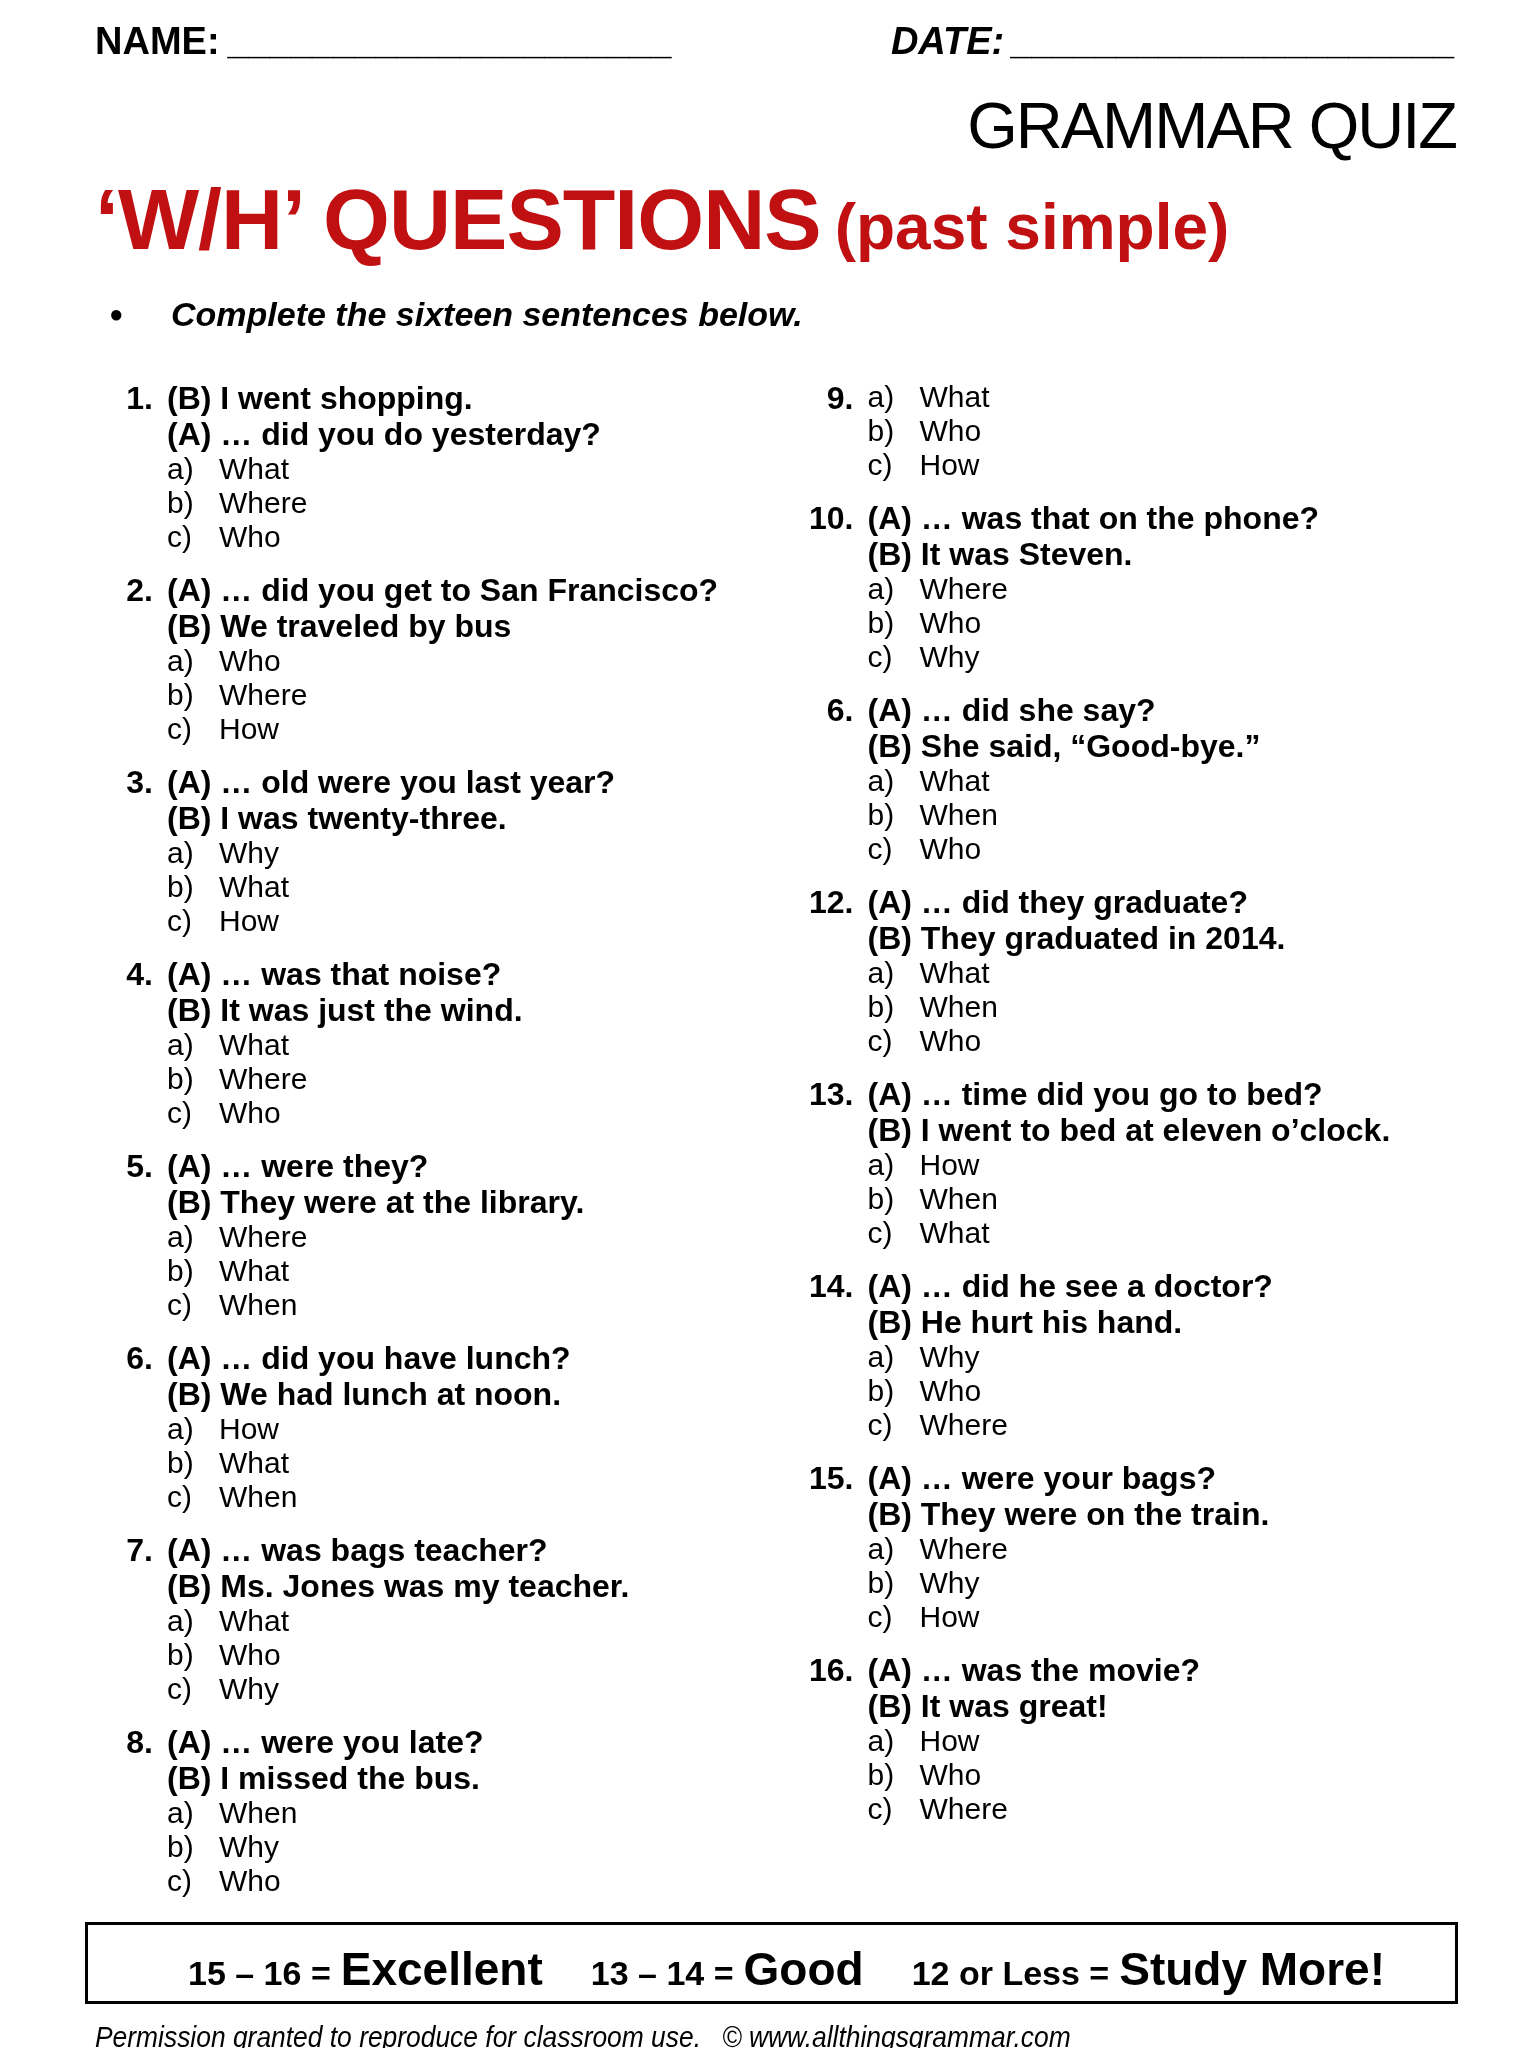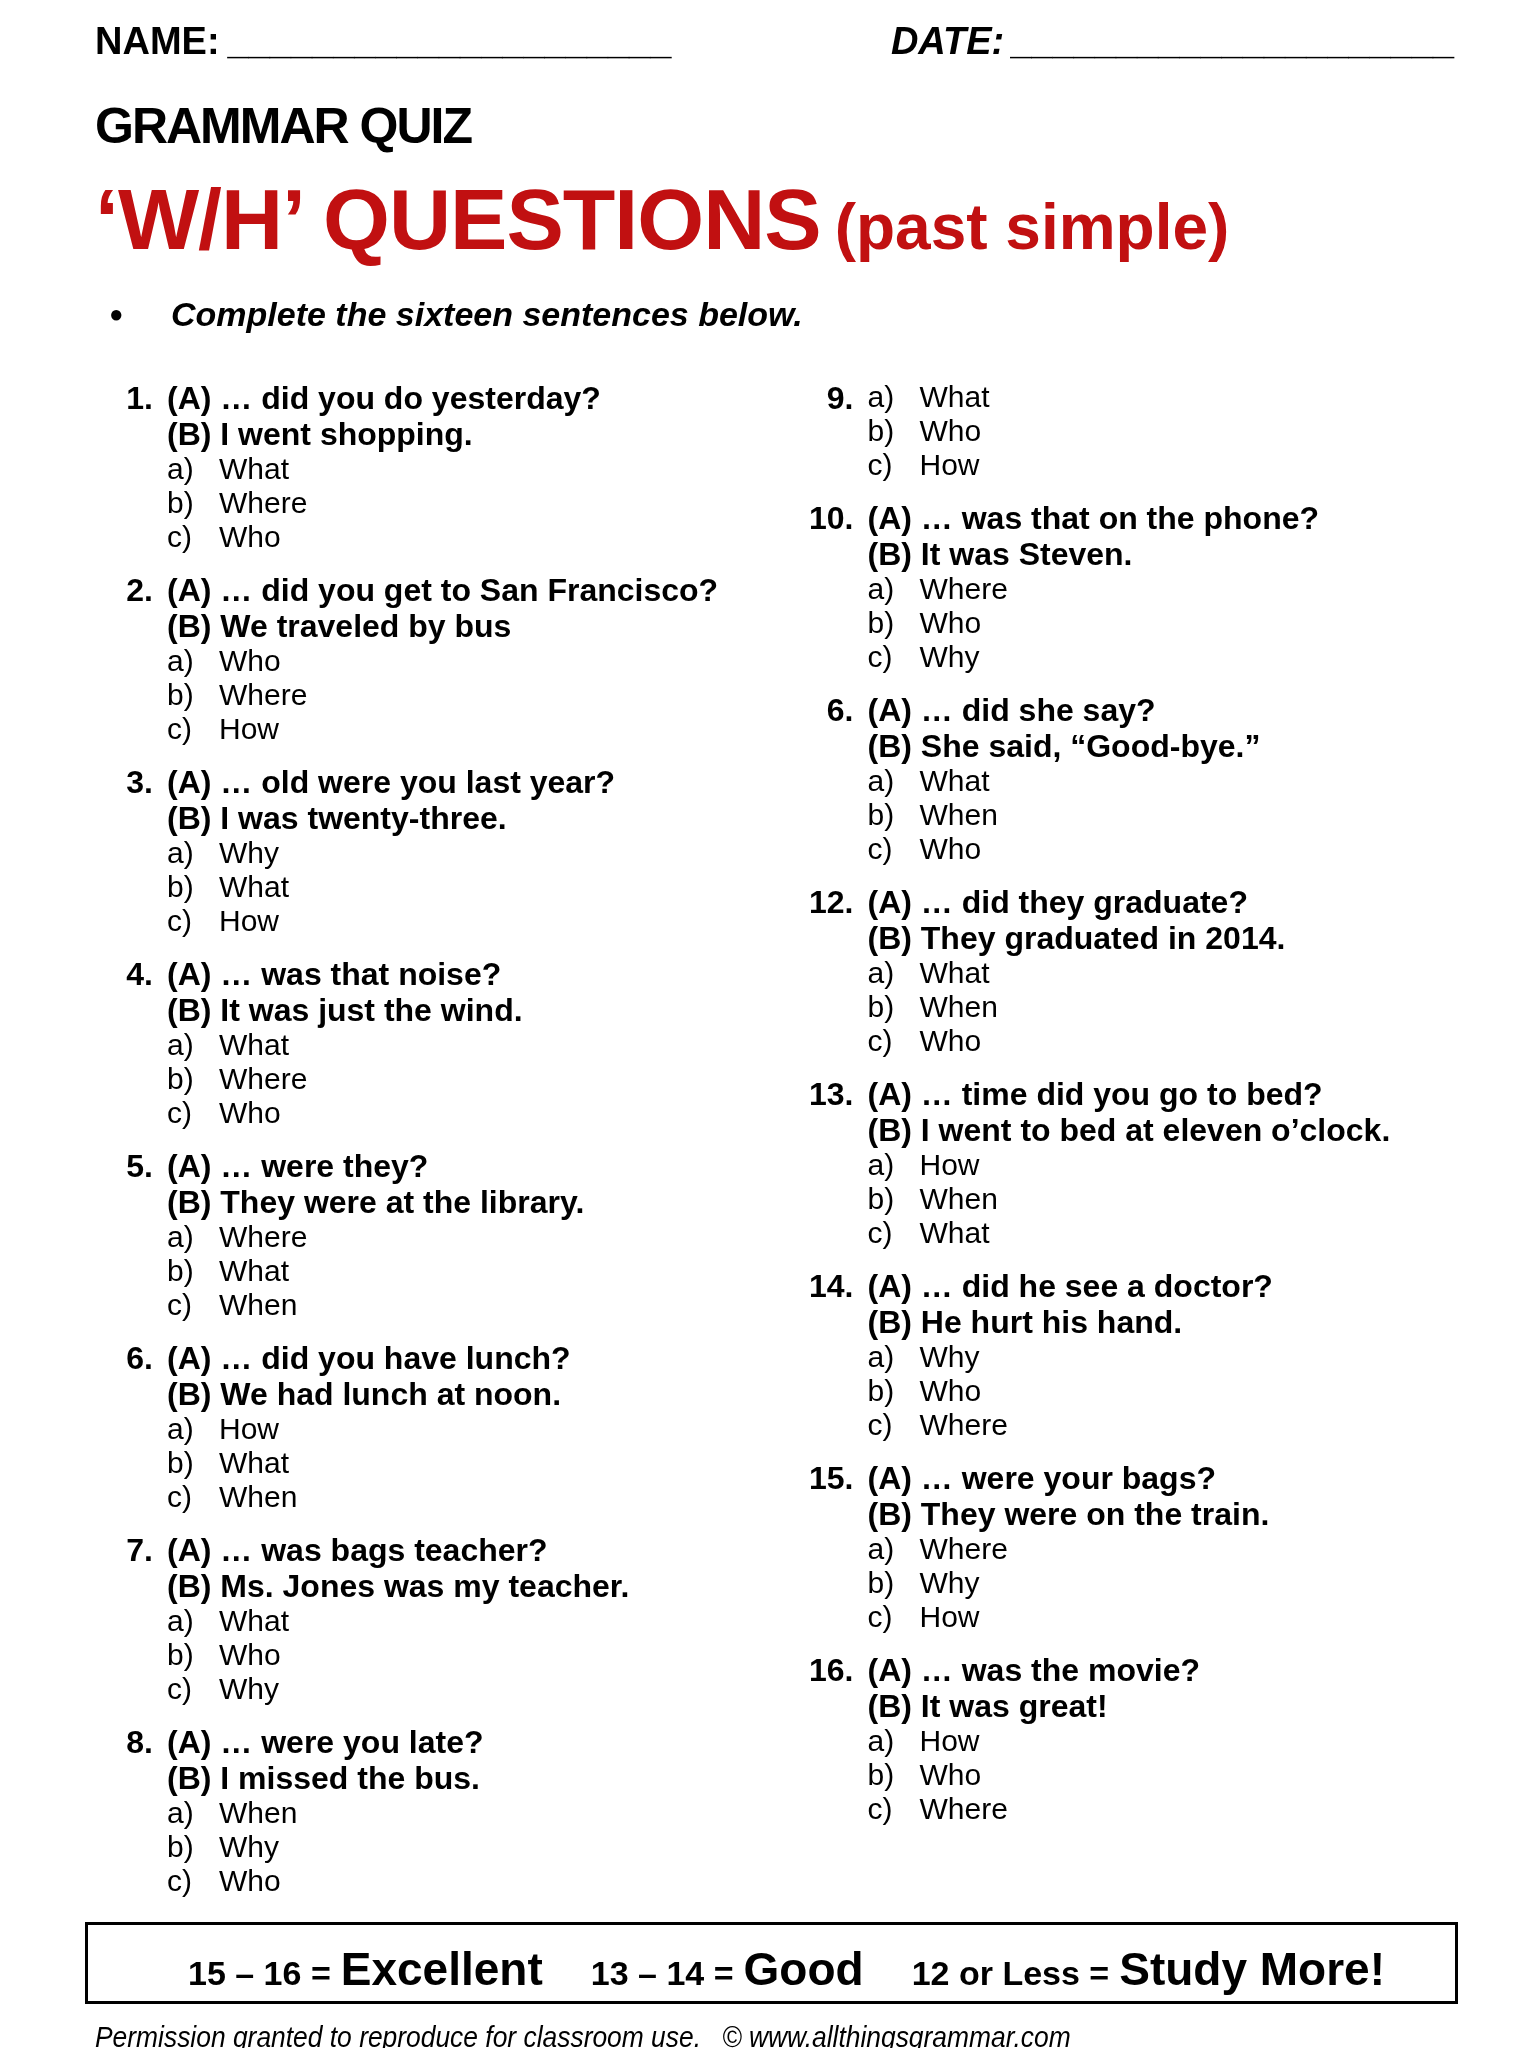--- a/index.html
+++ b/index.html
@@ -9,21 +9,21 @@
     background:#ffffff;color:#000;overflow:hidden;box-sizing:border-box;
     padding:18px 80px 0 95px;
     font-family:"Liberation Sans", sans-serif;
   }
   
   .hdr{display:flex;align-items:baseline;font-weight:700;font-size:38px;line-height:46px;margin-bottom:22px;}
   .grp{display:flex;align-items:baseline;white-space:nowrap;}
   .grp.date{margin-left:auto;font-style:italic;}
   .blank{margin-left:8px;letter-spacing:0;}
   
-  .t1{font-size:50px;line-height:80px;font-weight:700;letter-spacing:-2px;margin-bottom:8px;}
+  .t1{font-size:65px;line-height:80px;font-weight:400;letter-spacing:-2px;margin-bottom:8px;text-align:right;}
   .t2{font-size:86px;line-height:90px;font-weight:700;color:var(--red);letter-spacing:-1px;margin-bottom:22px;white-space:nowrap;}
   .t2 .paren{font-size:64px;letter-spacing:0;margin-left:14px;}
   
   .instr{display:flex;align-items:center;font-weight:700;font-style:italic;font-size:34px;line-height:40px;margin-bottom:46px;}
   .instr .dot{font-style:normal;font-size:24px;width:62px;margin-left:14px;flex:0 0 auto;}
   
   .qgrid{display:grid;grid-template-columns:1fr 1fr;column-gap:40px;}
   .q{display:grid;grid-template-columns:58px 1fr;column-gap:14px;margin-bottom:18px;}
   .qnum{text-align:right;font-weight:700;font-size:32px;line-height:36px;}
   .qa{font-weight:700;font-size:32px;line-height:36px;}
@@ -69,22 +69,22 @@
     <span>Complete the sixteen sentences below.</span>
   </div>
 
   <div class="qgrid">
 
     <div class="qcol">
 
       <div class="q">
         <div class="qnum">1.</div>
         <div>
+          <div class="qa">(B) I went shopping.</div>
           <div class="qa">(A) … did you do yesterday?</div>
-          <div class="qa">(B) I went shopping.</div>
           <div class="opt"><span class="ol">a)</span><span>What</span></div>
           <div class="opt"><span class="ol">b)</span><span>Where</span></div>
           <div class="opt"><span class="ol">c)</span><span>Who</span></div>
         </div>
       </div>
 
       <div class="q">
         <div class="qnum">2.</div>
         <div>
           <div class="qa">(A) … did you get to San Francisco?</div>

